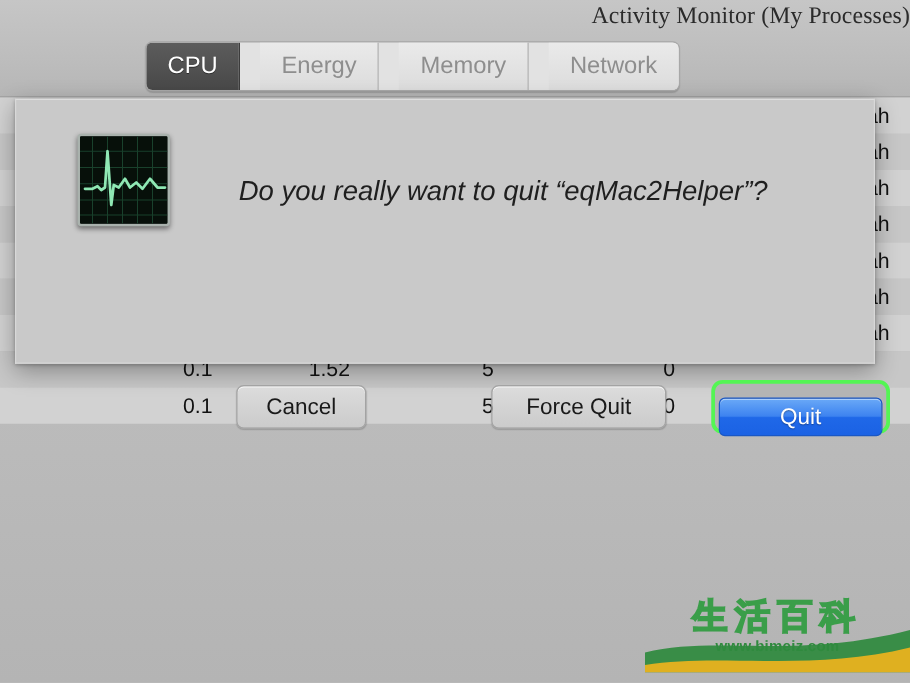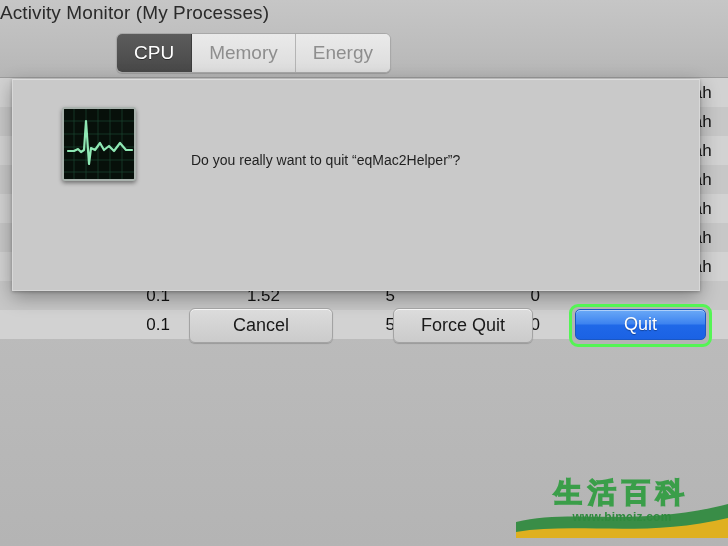--- a/index.html
+++ b/index.html
@@ -30,38 +30,40 @@
     height: 78px;
     background: linear-gradient(180deg, #c6c6c6 0%, #bdbdbd 60%, #b6b6b6 100%);
     border-bottom: 1px solid #9c9c9c;
     box-sizing: border-box;
   }
 
   #window-title {
     position: absolute;
     left: 0; top: 2px;
     width: 728px;
-    text-align: left;
+    text-align: right;
     font-size: 19px;
     color: #2b2b2b;
     letter-spacing: .1px;
+    font-family: Liberation Serif, serif;
   }
 
   
   #tabbar {
     position: absolute;
     left: 116px;
     top: 33px;
     height: 38px;
     display: flex;
     border: 1px solid #a8a8a8;
     border-radius: 6px;
     overflow: hidden;
     background: #e2e2e2;
     box-shadow: 0 1px 1px rgba(0,0,0,.16);
+    gap: 16px;
   }
   .tab {
     display: flex;
     align-items: center;
     justify-content: center;
     padding: 0 17px;
     font-size: 19px;
     color: #8e8e8e;
     background: linear-gradient(180deg, #eaeaea 0%, #dcdcdc 100%);
     border-right: 1px solid #b4b4b4;
@@ -139,61 +141,62 @@
     left: 178px;
     top: 32px;
     font-size: 19.5px;
     font-weight: bold;
     color: #1a1a1a;
     letter-spacing: -.1px;
   }
   #dialog-message {
     position: absolute;
     left: 178px;
-    top: 72px;
-    font-size: 14px;
+    top: 60px;
+    font-size: 22px;
     color: #1f1f1f;
+    font-style: italic;
   }
 
   .dlg-btn {
     position: absolute;
     top: 228px;
     height: 35px;
     border-radius: 6px;
     font-size: 18px;
     display: flex;
     align-items: center;
     justify-content: center;
     box-sizing: border-box;
     cursor: default;
   }
   .btn-plain {
     background: linear-gradient(180deg, #dcdcdc 0%, #cbcbcb 100%);
     border: 1px solid #a3a3a3;
     color: #1a1a1a;
     box-shadow: 0 1px 1px rgba(0,0,0,.18), inset 0 1px 0 rgba(255,255,255,.75);
   }
-  #btn-cancel     { left: 176px; width: 144px; }
+  #btn-cancel     { left: 176px; width: 104px; }
   #btn-force-quit { left: 380px; width: 140px; }
 
   #btn-quit-wrap {
     position: absolute;
     left: 556px;
     top: 224px;
     width: 143px;
     height: 43px;
     border: 3px solid #54f554;
     border-radius: 9px;
     box-sizing: border-box;
     background: #b4b4b4;
   }
   #btn-quit {
     position: absolute;
     left: 3px;
-    top: 2px;
+    top: 11px;
     width: 131px;
     height: 31px;
     border-radius: 5px;
     background: linear-gradient(180deg, #6aa9f7 0%, #3d83f0 48%, #1f68e8 52%, #1b62e4 100%);
     border: 1px solid #1a57c4;
     color: #ffffff;
     font-size: 18px;
     display: flex;
     align-items: center;
     justify-content: center;
@@ -240,22 +243,23 @@
 </style>
 </head>
 <body>
 
 <div id="window">
 
   <div id="titlebar">
     <div id="window-title">Activity Monitor (My Processes)</div>
     <div id="tabbar">
         <div class="tab selected">CPU</div>
+        <div class="tab">Energy</div>
         <div class="tab">Memory</div>
-        <div class="tab">Energy</div>
+        <div class="tab">Network</div>
       </div>
   </div>
 
   <div id="table">
       <div class="row">
         <div class="cell c-cpu">0.2</div>
         <div class="cell c-time">6.22</div>
         <div class="cell c-thr">4</div>
         <div class="cell c-ports">0</div>
         <div class="cell c-pid">92</div>

